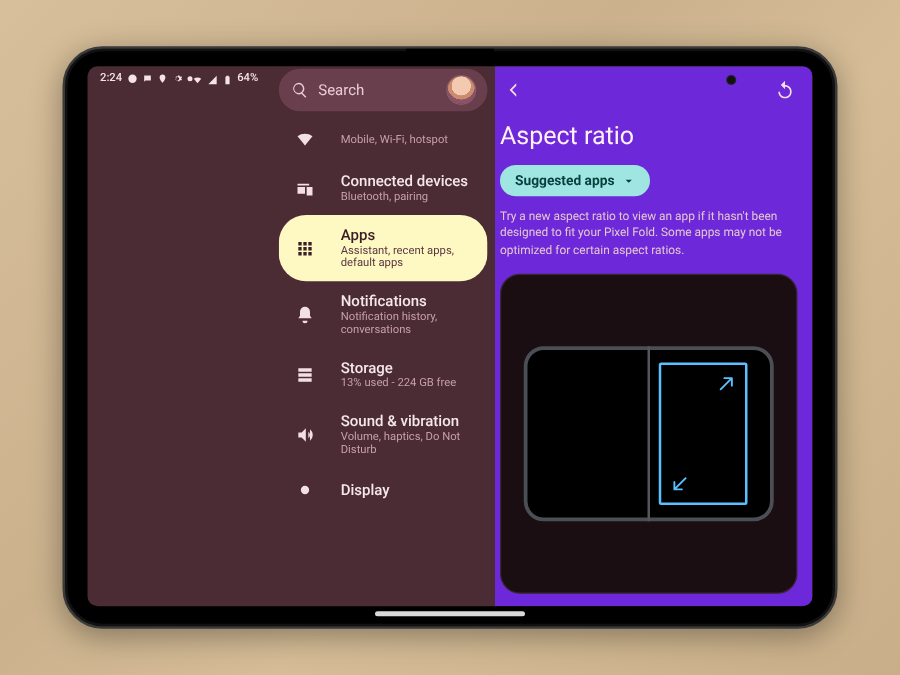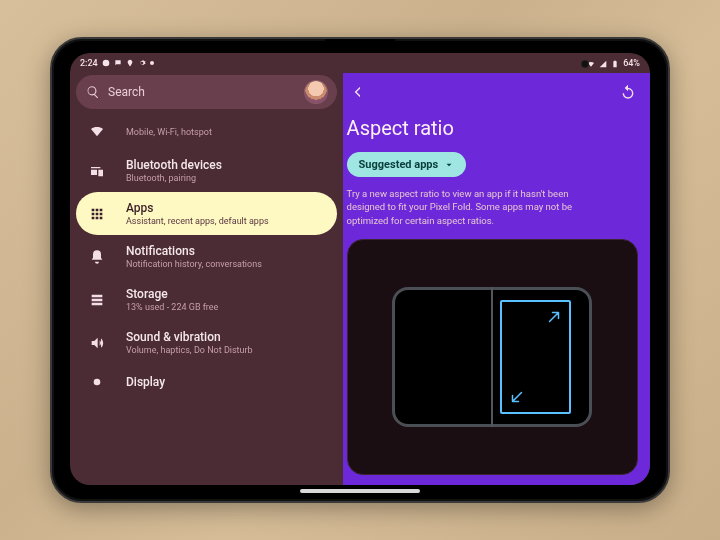--- a/index.html
+++ b/index.html
@@ -20,22 +20,22 @@
   position:relative;
   box-shadow:0 6px 24px rgba(0,0,0,0.35), inset 0 0 0 2px #111;
 }
 .notch { position:absolute; left:50%; top:0; transform:translateX(-50%); width:70px; height:12px; background:#000; border-bottom-left-radius:10px; border-bottom-right-radius:10px; z-index:5; }
 .camera-dot { position:absolute; top:22px; right:80px; width:6px; height:6px; border-radius:50%; background:#111; box-shadow:0 0 0 1px #222; z-index:6; }
 .home-indicator { position:absolute; bottom:8px; left:50%; transform:translateX(-50%); width:120px; height:4px; border-radius:2px; background:rgba(255,255,255,0.85); z-index:6;}
 
 .screen {
   width:100%; height:100%;
   background:#4b2b34;
-  border-radius:20px;
-  display:flex; flex-direction:column;
+  border-radius:8px;
+  display:flex; flex-direction:row;
   position:relative;
   overflow:hidden;
 }
 
 
 .statusbar {
   height:20px; flex:0 0 20px;
   display:flex; align-items:center;
   padding:0 10px; color:#f5e2ea; font-size:9px; font-weight:500;
 }
@@ -158,21 +158,21 @@
                 <span class="sub">Mobile, Wi‑Fi, hotspot</span>
               </span>
             </div>
             <div class="item">
               <span class="ico">
                 <svg viewBox="0 0 24 24">
                   <path d="M3 6h14v2H3zM3 10h9v8H3zM14 10h7v10h-7zM15 18h5"></path>
                 </svg>
               </span>
               <span class="txt">
-                <span class="title">Bluetooth devices</span>
+                <span class="title">Connected devices</span>
                 <span class="sub">Bluetooth, pairing</span>
               </span>
             </div>
             <div class="item selected">
               <span class="ico">
                 <svg viewBox="0 0 24 24">
                   <path d="M4 4h4v4H4zM10 4h4v4h-4zM16 4h4v4h-4zM4 10h4v4H4zM10 10h4v4h-4zM16 10h4v4h-4zM4 16h4v4H4zM10 16h4v4h-4zM16 16h4v4h-4z"></path>
                 </svg>
               </span>
               <span class="txt">

